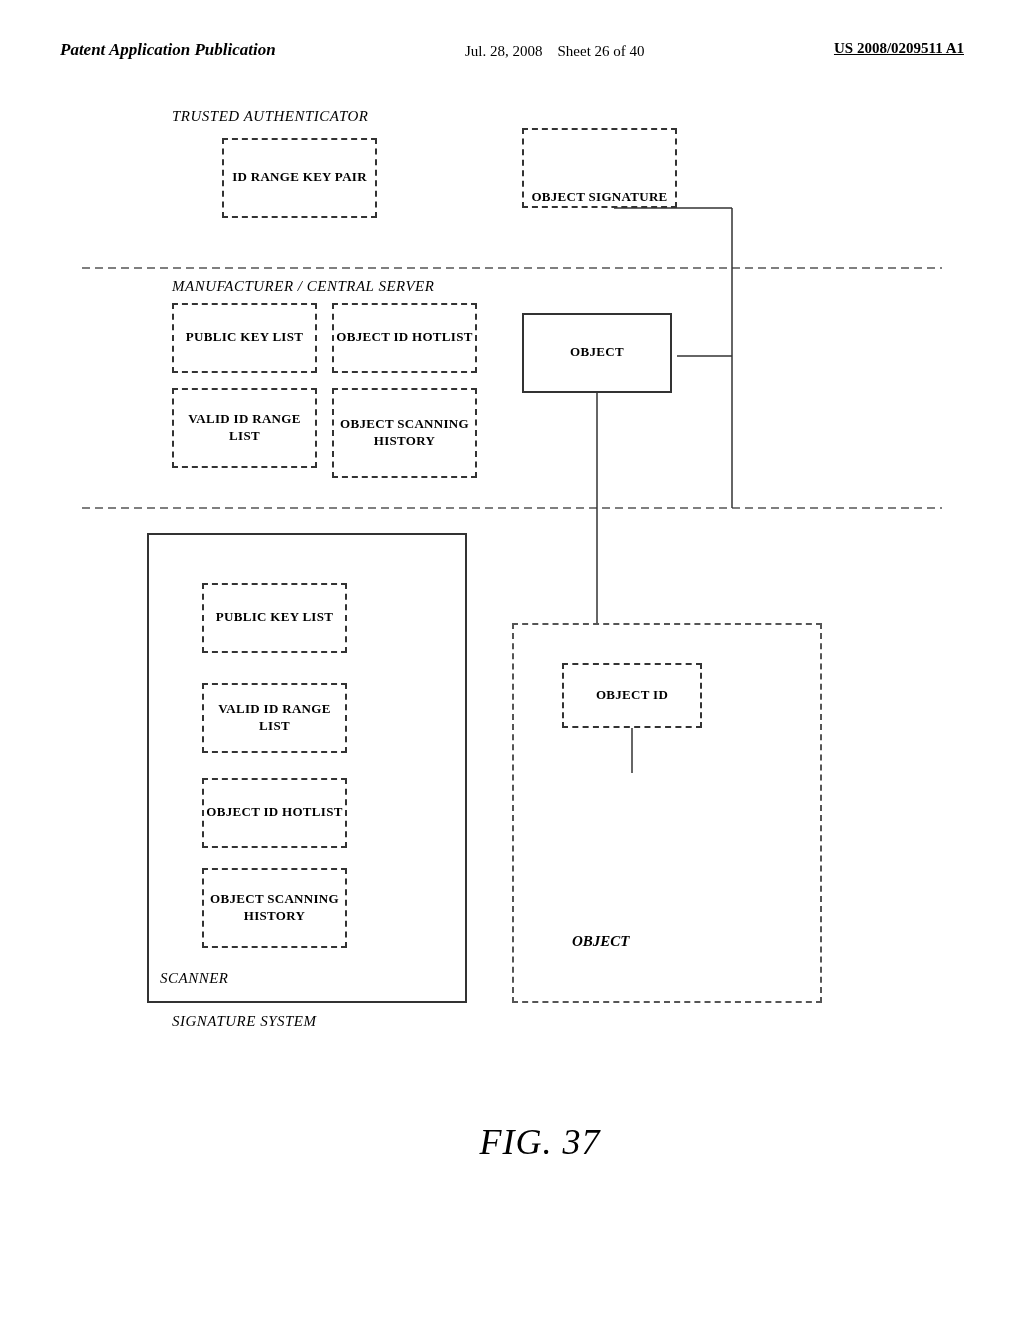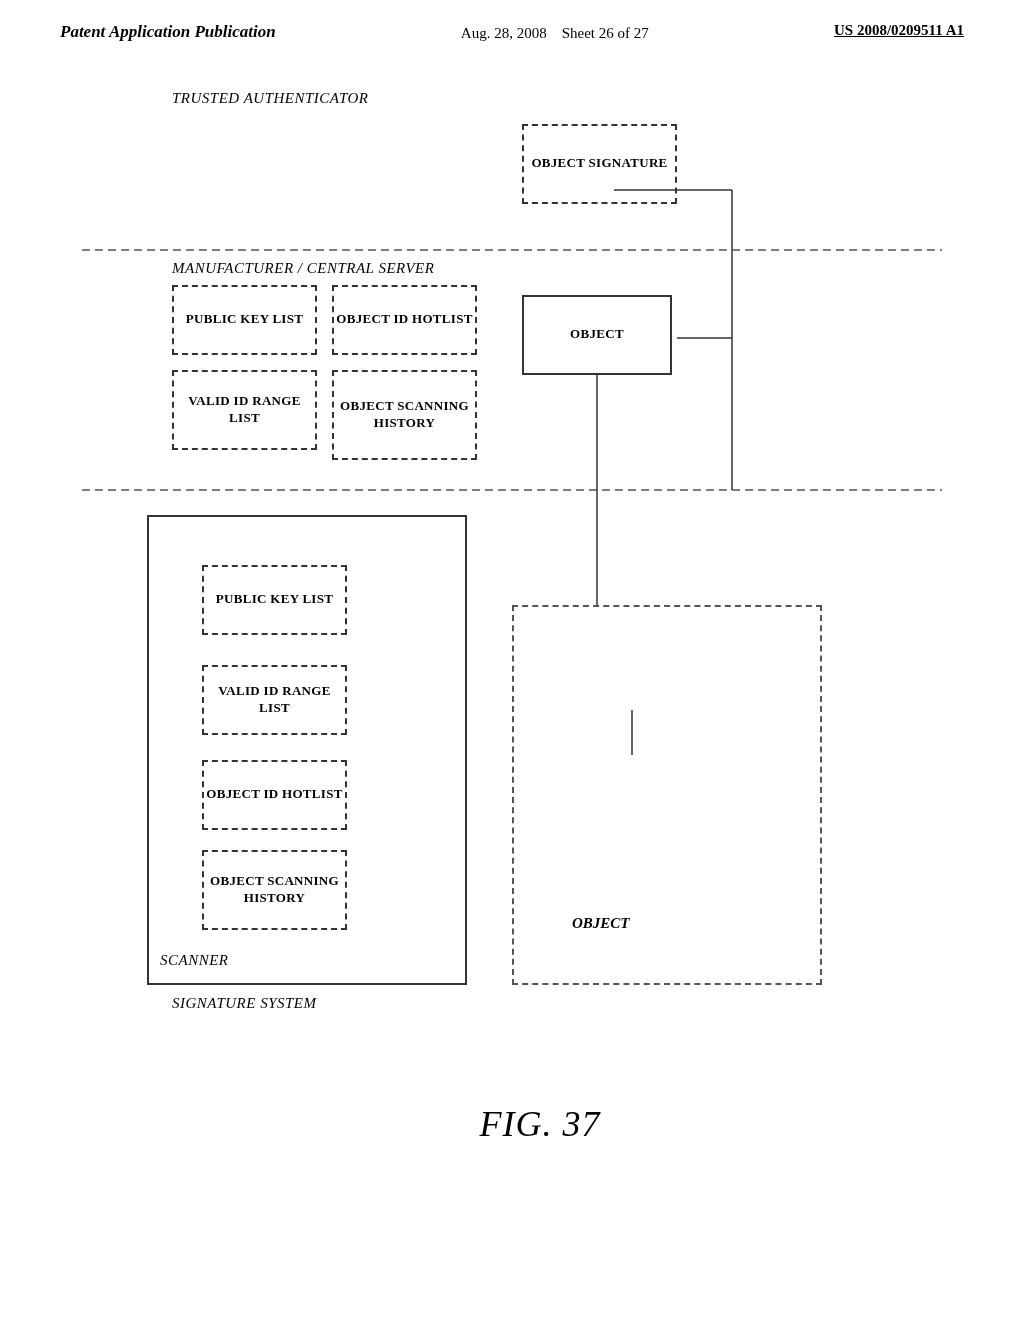--- a/index.html
+++ b/index.html
@@ -10,21 +10,21 @@
       height: 1320px;
       overflow: hidden;
       position: relative;
     }
 
     .page {
       width: 1024px;
       height: 1320px;
       background: #fff;
       position: relative;
-      padding: 22px 60px;
+      padding: 40px 60px;
     }
 
     
     .header {
       display: flex;
       justify-content: space-between;
       align-items: flex-start;
       margin-bottom: 30px;
       border-bottom: none;
     }
@@ -100,22 +100,22 @@
     }
   </style>
 </head>
 <body>
 
 <div class="page">
 
   <div class="header">
     <div class="header-left">Patent Application Publication</div>
     <div class="header-center">
-      <span>Aug. 28, 2008</span>&nbsp;&nbsp;&nbsp;
-      <span>Sheet 26 of 27</span>
+      <span>Jul. 28, 2008</span>&nbsp;&nbsp;&nbsp;
+      <span>Sheet 26 of 40</span>
     </div>
     <div class="header-right">US 2008/0209511 A1</div>
   </div>
 
   <div class="diagram">
 
     <svg class="connector-svg" xmlns="http://www.w3.org/2000/svg">
 
       <line x1="0" y1="175" x2="860" y2="175" stroke="#555" stroke-width="1.5" stroke-dasharray="8,5"></line>
 
@@ -125,22 +125,26 @@
 
       <line x1="650" y1="145" x2="650" y2="415" stroke="#333" stroke-width="1.5"></line>
 
       <line x1="532" y1="115" x2="650" y2="115" stroke="#333" stroke-width="1.5"></line>
 
       <line x1="650" y1="115" x2="650" y2="145" stroke="#333" stroke-width="1.5"></line>
     </svg>
 
     <div class="section-label" style="top: 15px; left: 90px;">TRUSTED AUTHENTICATOR</div>
 
-
-    <div class="dashed-box" style="top: 49px; left: 440px; width: 155px; height: 80px;">
+    <div class="dashed-box" style="top: 45px; left: 140px; width: 155px; height: 80px;">
+      <span>ID RANGE
+KEY PAIR</span>
+    </div>
+
+    <div class="dashed-box" style="top: 35px; left: 440px; width: 155px; height: 80px; align-items: flex-end;">
       <span>OBJECT
 SIGNATURE</span>
     </div>
 
     <div class="section-label" style="top: 185px; left: 90px; text-align: right;">MANUFACTURER / CENTRAL SERVER</div>
 
     <div class="dashed-box" style="top: 210px; left: 90px; width: 145px; height: 70px;">
       <span>PUBLIC KEY
 LIST</span>
     </div>
@@ -189,20 +193,23 @@
 
     <div class="dashed-box" style="top: 775px; left: 120px; width: 145px; height: 80px;">
       <span>OBJECT
 SCANNING
 HISTORY</span>
     </div>
 
     <div style="position:absolute; top: 530px; left: 430px; width: 310px; height: 380px; border: 2px dashed #555;">
     </div>
 
+    <div class="dashed-box" style="top: 570px; left: 480px; width: 140px; height: 65px;">
+      <span>OBJECT ID</span>
+    </div>
 
 
     <div style="position:absolute; top: 840px; left: 490px; font-style:italic; font-size:15px; font-weight:bold;">OBJECT</div>
 
     <svg style="position:absolute; top:0; left:0; width:860px; height:960px; pointer-events:none;" xmlns="http://www.w3.org/2000/svg">
 
       <line x1="515" y1="300" x2="515" y2="530" stroke="#333" stroke-width="1.5"></line>
 
       <line x1="550" y1="635" x2="550" y2="680" stroke="#333" stroke-width="1.5"></line>
     </svg>

